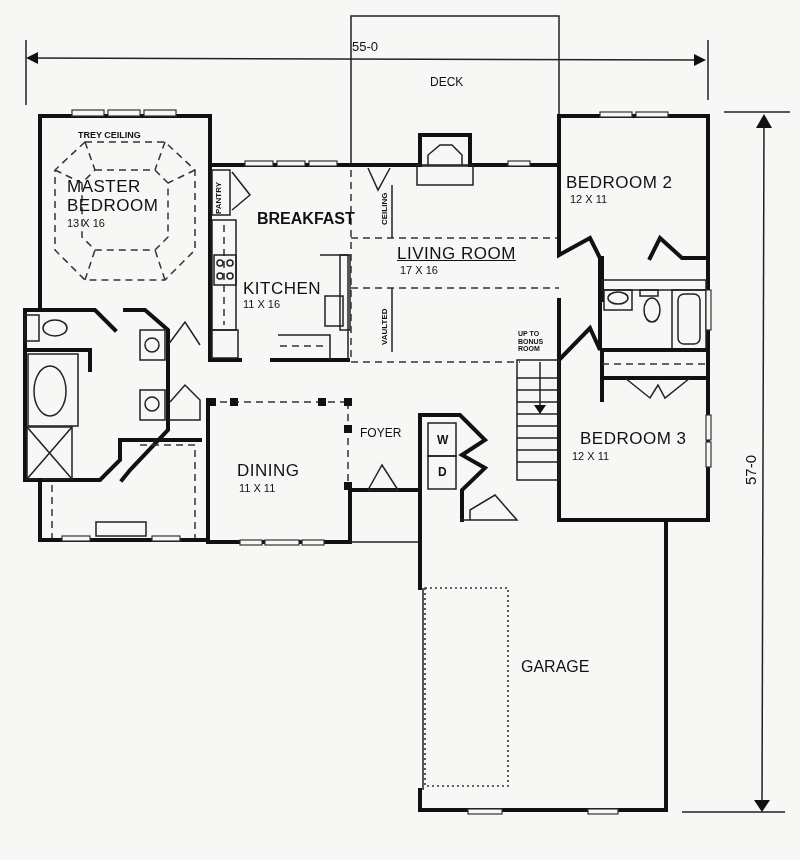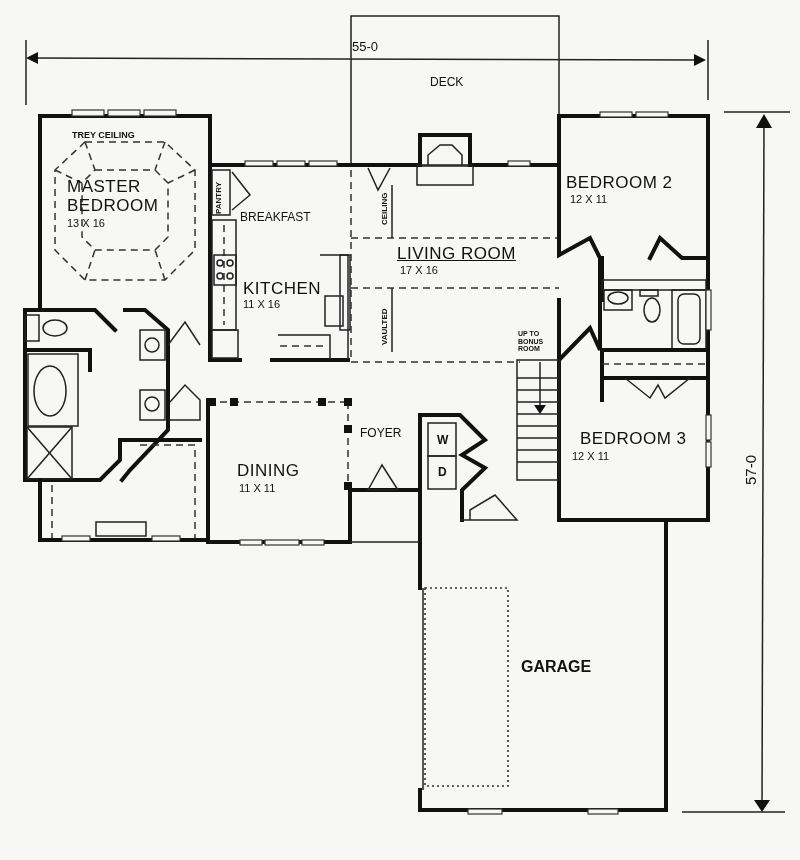--- a/index.html
+++ b/index.html
@@ -190,27 +190,27 @@
     <rect x="468" y="809" width="34" height="5" class="win"></rect>
     <rect x="588" y="809" width="30" height="5" class="win"></rect>
   </g>
 </svg>
 
 <div class="lbl dim" style="left:352px;top:40px;font-size:13px;">55-0</div>
 <div class="lbl vert" style="left:743px;top:485px;font-size:15px;">57-0</div>
 
 <div class="lbl small" style="left:430px;top:76px;font-size:12px;font-weight:normal;">DECK</div>
 
-<div class="lbl small" style="left:72px;top:131px;">TREY CEILING</div>
+<div class="lbl small" style="left:78px;top:131px;">TREY CEILING</div>
 <div class="lbl room" style="left:67px;top:178px;">MASTER</div>
 <div class="lbl room" style="left:67px;top:197px;">BEDROOM</div>
 <div class="lbl dim" style="left:67px;top:218px;">13 X 16</div>
 
 <div class="lbl small vert" style="left:215px;top:214px;font-size:8px;">PANTRY</div>
-<div class="lbl" style="left:240px;top:211px;font-size:12px;font-weight:normal;">BREAKFAST</div>
+<div class="lbl" style="left:257px;top:211px;font-size:16px;font-weight:bold;">BREAKFAST</div>
 <div class="lbl room" style="left:243px;top:280px;">KITCHEN</div>
 <div class="lbl dim" style="left:243px;top:299px;">11 X 16</div>
 
 <div class="lbl small vert" style="left:381px;top:225px;font-size:8px;">CEILING</div>
 <div class="lbl small vert" style="left:381px;top:345px;font-size:8px;">VAULTED</div>
 <div class="lbl room" style="left:397px;top:245px;text-decoration:underline;">LIVING ROOM</div>
 <div class="lbl dim" style="left:400px;top:265px;">17 X 16</div>
 
 <div class="lbl room" style="left:566px;top:174px;">BEDROOM 2</div>
 <div class="lbl dim" style="left:570px;top:194px;">12 X 11</div>
@@ -221,13 +221,13 @@
 <div class="lbl dim" style="left:572px;top:451px;">12 X 11</div>
 
 <div class="lbl room" style="left:237px;top:462px;">DINING</div>
 <div class="lbl dim" style="left:239px;top:483px;">11 X 11</div>
 
 <div class="lbl" style="left:360px;top:427px;font-size:12px;font-weight:normal;">FOYER</div>
 
 <div class="lbl" style="left:437px;top:434px;font-size:12px;font-weight:bold;">W</div>
 <div class="lbl" style="left:438px;top:466px;font-size:12px;font-weight:bold;">D</div>
 
-<div class="lbl" style="left:521px;top:659px;font-size:16px;font-weight:bold;">GARAGE</div>
+<div class="lbl" style="left:521px;top:659px;font-size:16px;font-weight:normal;">GARAGE</div>
 
 </body></html>

